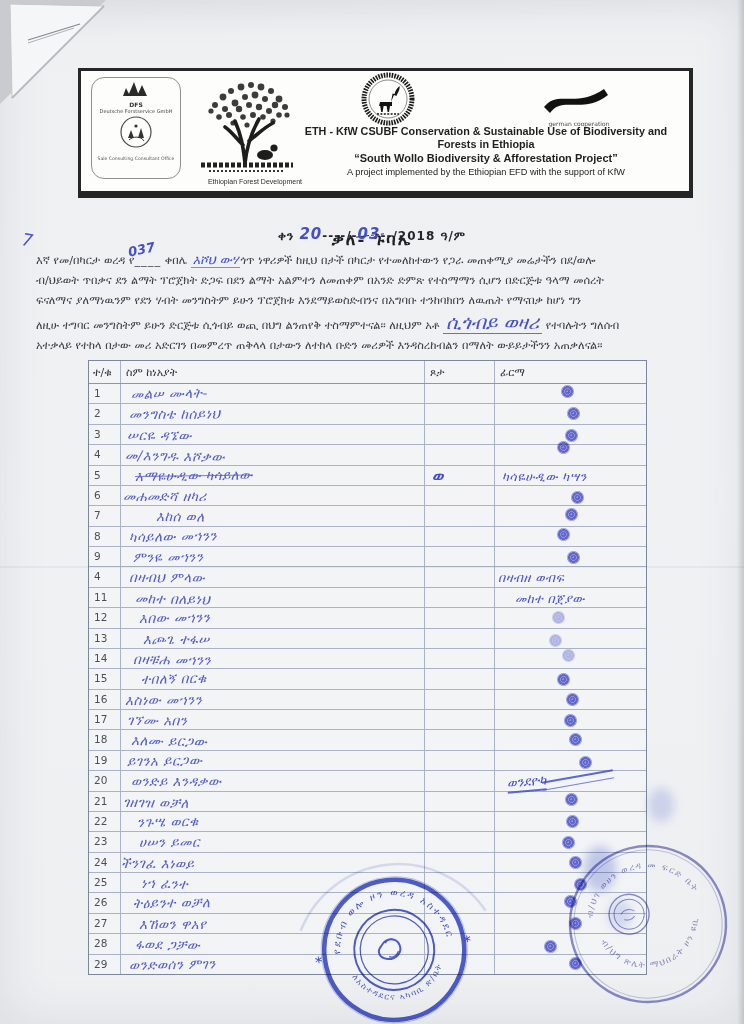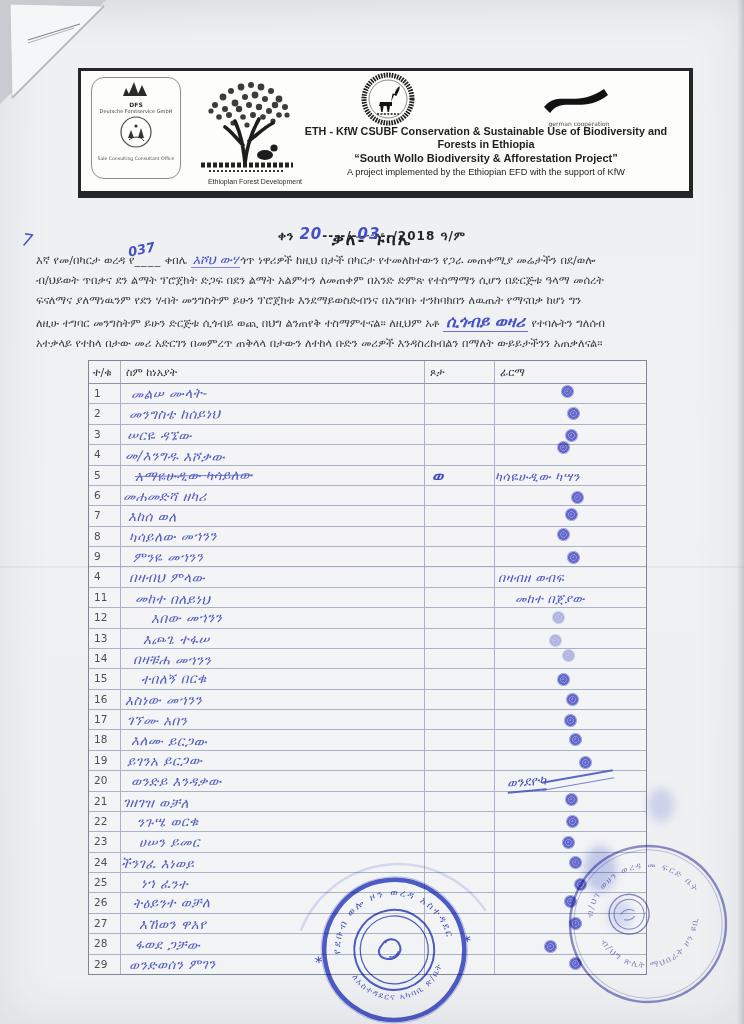--- a/index.html
+++ b/index.html
@@ -43,21 +43,21 @@
     border-top:1.6px dashed #2a2e33;transform:rotate(-7deg);}
   .margin-seven{position:absolute;left:22px;top:230px;font-size:17px;transform:rotate(9deg);}
   .kebele-num{position:absolute;left:128px;top:242px;font-size:13px;transform:rotate(-12deg);font-weight:bold;}
 
   
   .para{position:absolute;left:36px;top:250px;width:684px;font-size:11.3px;line-height:20.2px;
     color:#3a3f46;}
   .pline{white-space:nowrap;overflow:visible;}
   .blank{letter-spacing:1px;color:#3a3f46;margin-top:48px;}
   .hand-inline{font-size:12.5px;border-bottom:1px solid rgba(67,80,200,.65);padding:0 2px;}
-  .hand-underl{font-size:16px;border-bottom:1.6px solid rgba(67,80,200,.8);padding:0 3px;font-weight:bold;}
+  .hand-underl{font-size:19px;border-bottom:1.6px solid rgba(67,80,200,.8);padding:0 3px;}
 
   
   .table{position:absolute;left:88px;top:360px;width:557px;border:1.4px solid #7d879c;
     box-sizing:content-box;background:rgba(255,255,255,.25);}
   .thead{display:flex;height:22px;border-bottom:1.2px solid #8d97ac;align-items:center;
     font-size:11px;color:#2e3540;}
   .trow{display:flex;height:19.38px;border-bottom:1px solid #a9b2c6;position:relative;}
   .trow:last-child{border-bottom:none;}
   .c{border-right:1px solid #a9b2c6;box-sizing:border-box;position:relative;overflow:visible;}
   .c:last-child{border-right:none;}
@@ -236,33 +236,33 @@
           <div class="c nm"><span class="hname" style="margin-left: 4px; transform: rotate(1.05deg);">መ/እንግዱ እሾቃው</span></div>
           <div class="c sx"></div>
           <div class="c sg">
             <span class="fdot" style="left: 62px; top: -4px;"></span>
           </div>
         </div>
         <div class="trow">
           <div class="c no">5</div>
           <div class="c nm"><span class="hname strike" style="margin-left: 14px; transform: rotate(-0.7deg);">እማዬሁዲው ካሳይለው</span></div>
           <div class="c sx"><span class="hsex">ወ</span></div>
-          <div class="c sg"><span class="sig-hand" style="margin-left: 0;">ካሳዬሁዲው ካሣን</span></div>
+          <div class="c sg"><span class="sig-hand" style="margin-left: 7px;">ካሳዬሁዲው ካሣን</span></div>
         </div>
         <div class="trow">
           <div class="c no">6</div>
           <div class="c nm"><span class="hname" style="margin-left: 2px; transform: rotate(0deg);">መሐመድሻ ዘካሪ</span></div>
           <div class="c sx"></div>
           <div class="c sg">
             <span class="fdot" style="left: 76px; top: 5px;"></span>
           </div>
         </div>
         <div class="trow">
           <div class="c no">7</div>
-          <div class="c nm"><span class="hname" style="margin-left: 7px; transform: rotate(0.7deg);">እከሰ ወለ</span></div>
+          <div class="c nm"><span class="hname" style="margin-left: 35px; transform: rotate(0.7deg);">እከሰ ወለ</span></div>
           <div class="c sx"></div>
           <div class="c sg">
             <span class="fdot" style="left: 70px; top: 2px;"></span>
           </div>
         </div>
         <div class="trow">
           <div class="c no">8</div>
           <div class="c nm"><span class="hname" style="margin-left: 8px; transform: rotate(-1.05deg);">ካሳይለው መኀንን</span></div>
           <div class="c sx"></div>
           <div class="c sg">
@@ -284,21 +284,21 @@
           <div class="c sg"><span class="sig-hand" style="margin-left: 3px;">በዛብዘ ወብፍ</span></div>
         </div>
         <div class="trow">
           <div class="c no">11</div>
           <div class="c nm"><span class="hname" style="margin-left: 14px; transform: rotate(1.05deg);">መከተ በለይነህ</span></div>
           <div class="c sx"></div>
           <div class="c sg"><span class="sig-hand" style="margin-left: 20px;">መከተ በጀያው</span></div>
         </div>
         <div class="trow">
           <div class="c no">12</div>
-          <div class="c nm"><span class="hname" style="margin-left: 30px; transform: rotate(-0.7deg);">እበው መኀንን</span></div>
+          <div class="c nm"><span class="hname" style="margin-left: 18px; transform: rotate(-0.7deg);">እበው መኀንን</span></div>
           <div class="c sx"></div>
           <div class="c sg">
             <span class="fdot light" style="left: 57px; top: 3px;"></span>
           </div>
         </div>
         <div class="trow">
           <div class="c no">13</div>
           <div class="c nm"><span class="hname" style="margin-left: 22px; transform: rotate(0deg);">እጮጌ ተፋሠ</span></div>
           <div class="c sx"></div>
           <div class="c sg">

